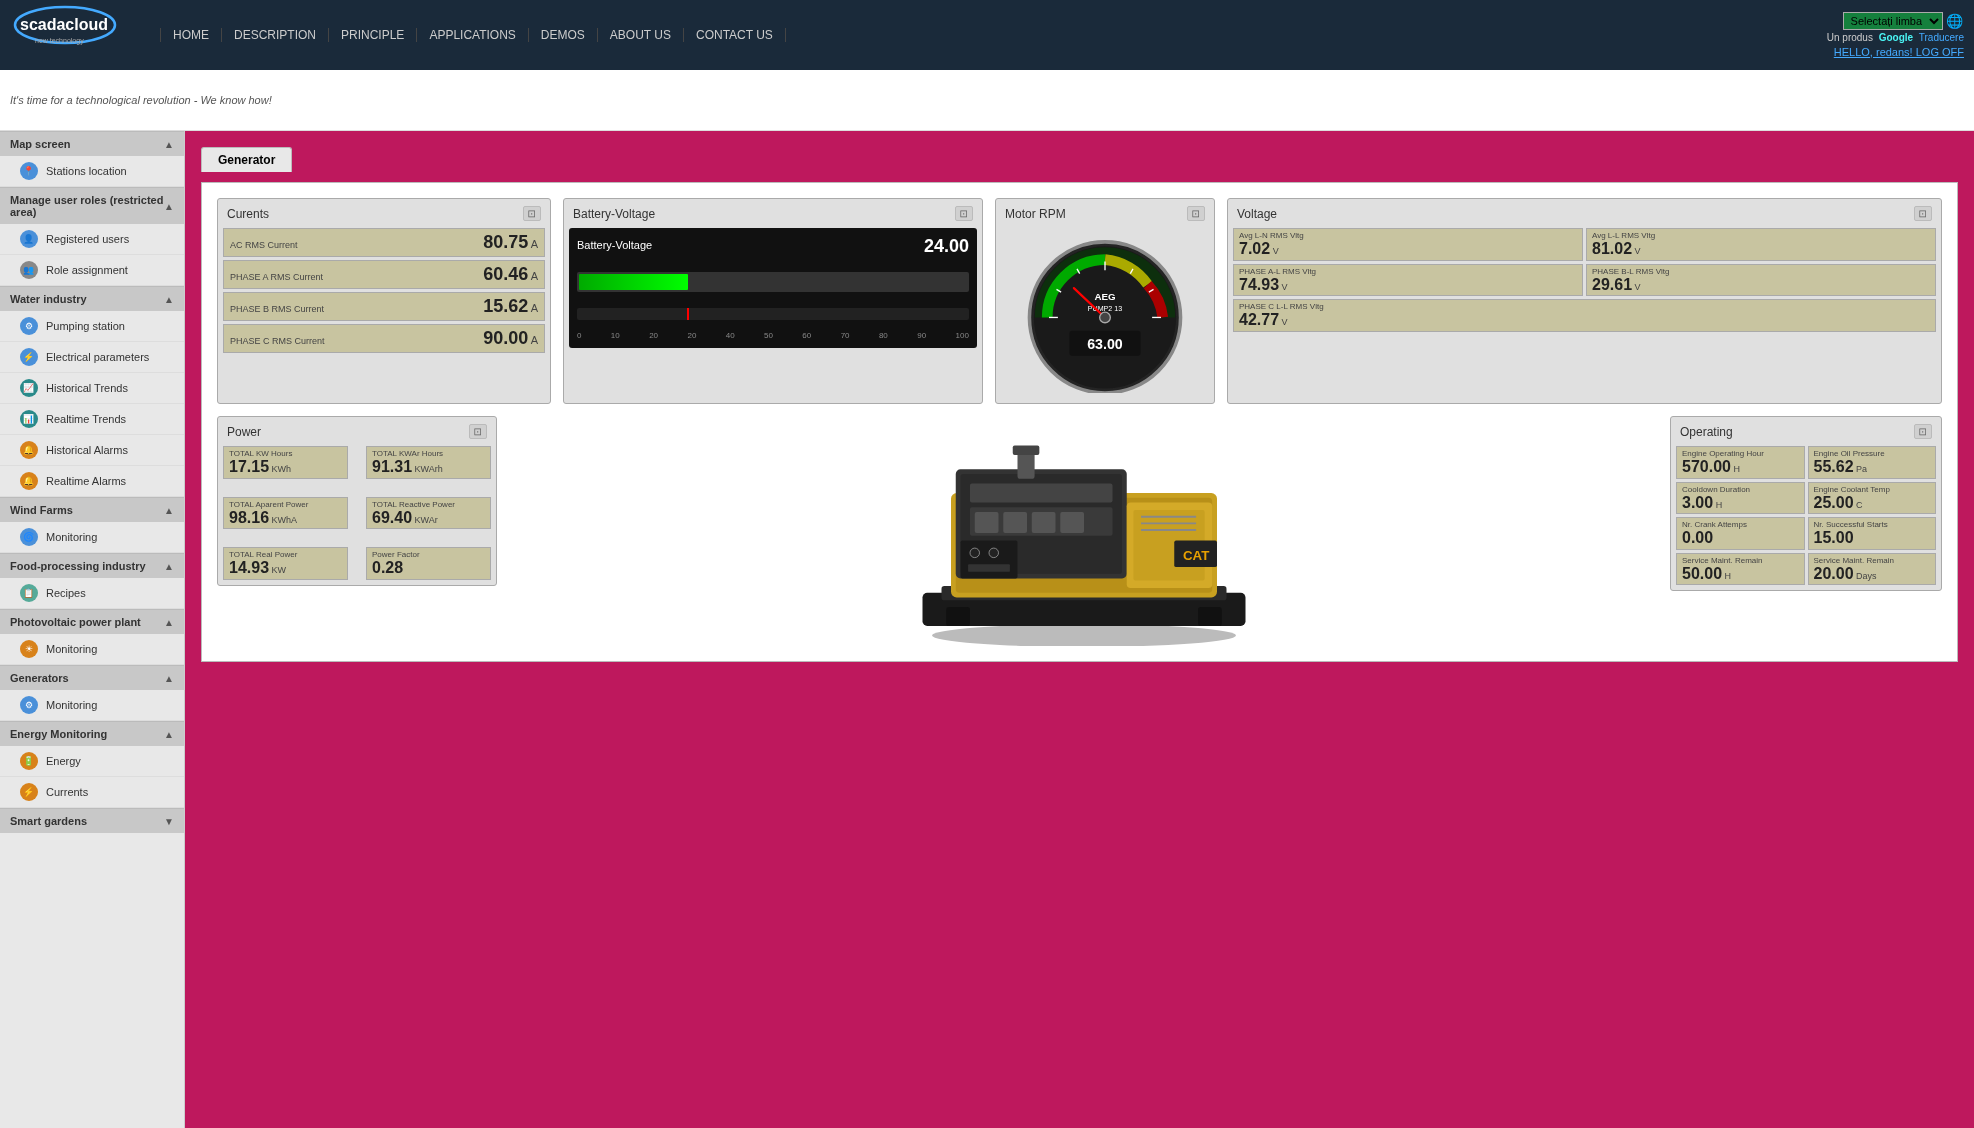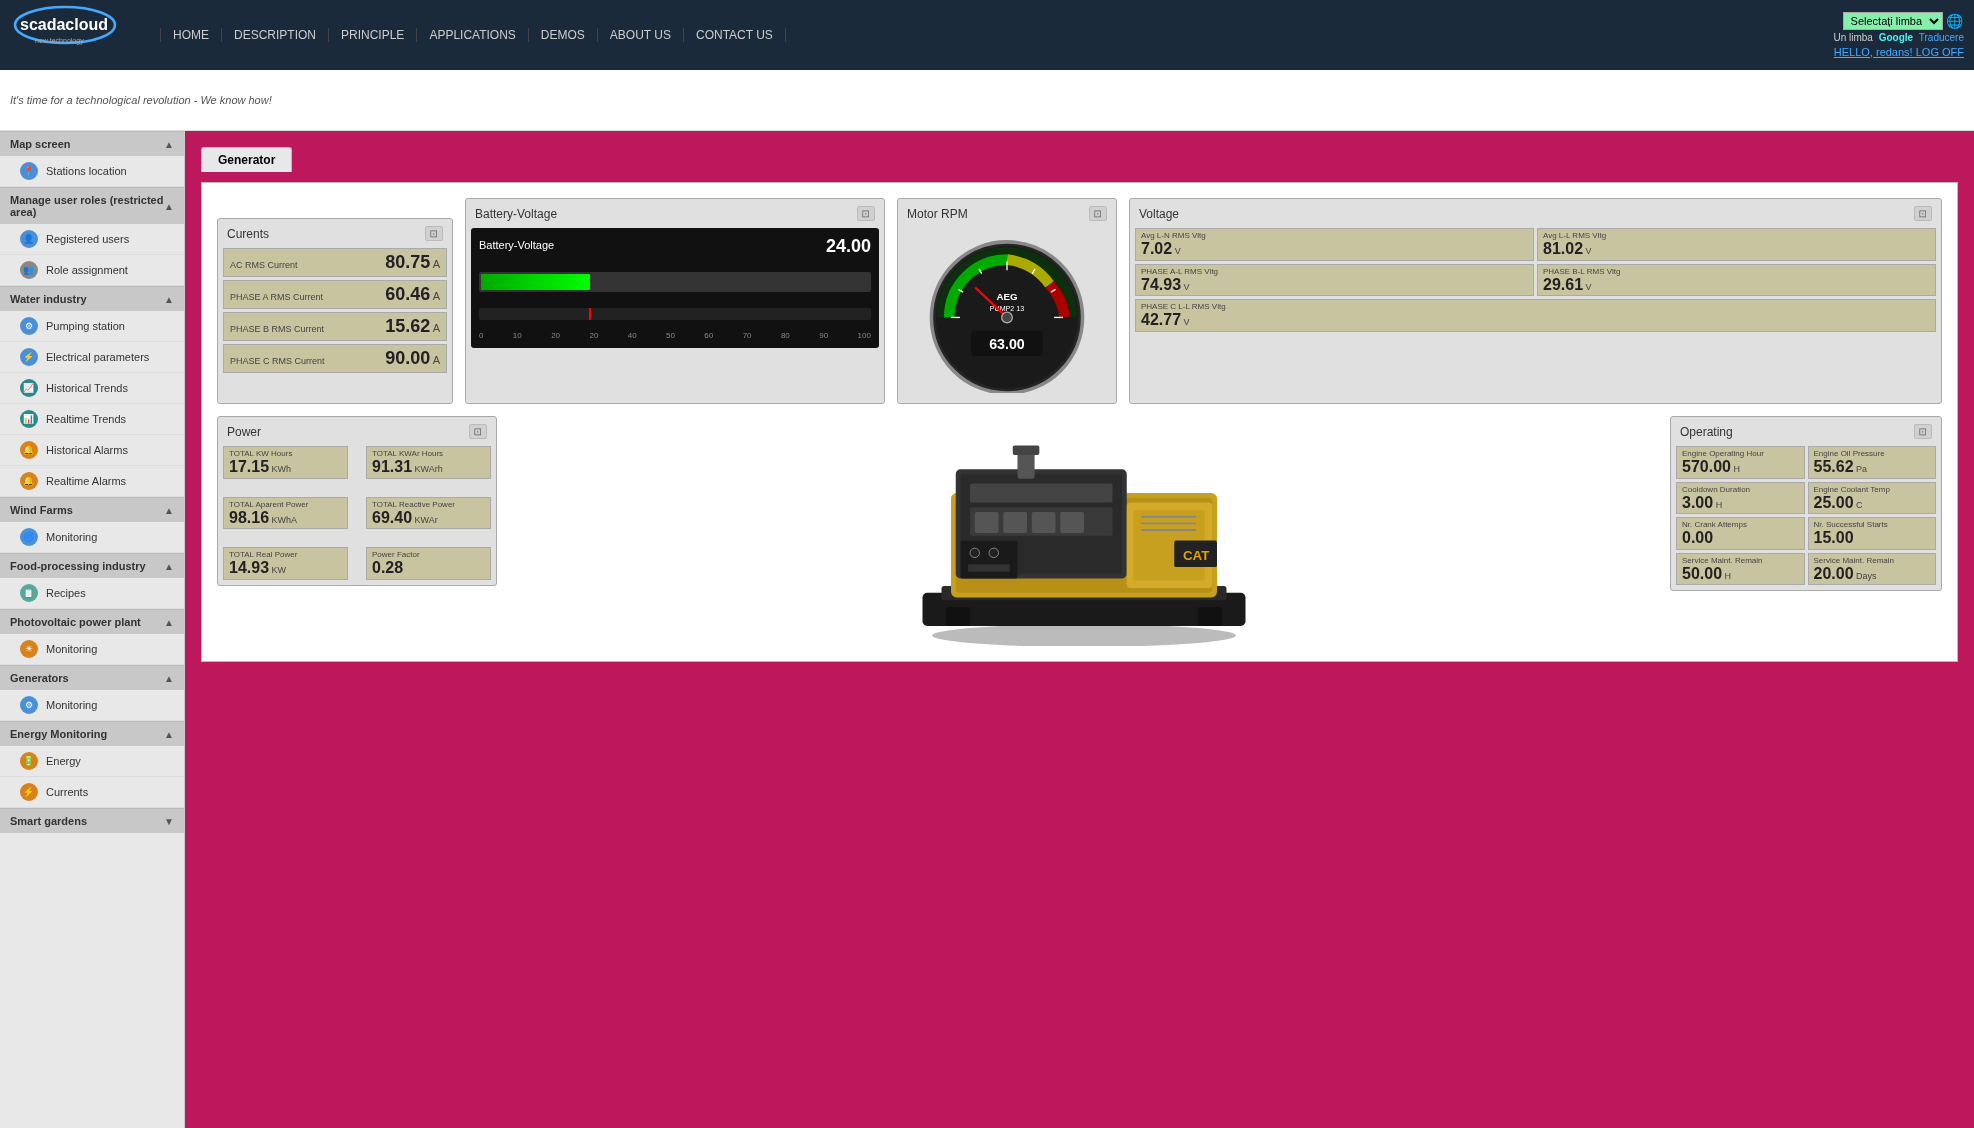--- a/index.html
+++ b/index.html
@@ -45,21 +45,21 @@
     }
     .lang-select-row {
       display: flex;
       align-items: center;
       gap: 4px;
     }
     .lang-select {
       font-size: 11px;
       padding: 1px 3px;
       border: 1px solid #aaa;
-      background: #86efac;
+      background: #15803d;
     }
     .translate-row {
       font-size: 10px;
       color: #ccc;
     }
     .translate-link {
       color: #4af;
       cursor: pointer;
     }
     .logout-link {
@@ -319,21 +319,21 @@
     <a class="nav-link">CONTACT US</a>
   </div>
   <div class="top-right">
     <div class="lang-select-row">
       <select class="lang-select">
         <option>Selectați limba</option>
       </select>
       <span style="color:#4af;font-size:14px;cursor:pointer;">🌐</span>
     </div>
     <div class="translate-row">
-      <span>Un limba</span>
+      <span>Un produs</span>
       <span style="color:#4af4f4;margin:0 3px;font-size:10px;font-weight:bold;">Google</span>
       <span class="translate-link">Traducere</span>
     </div>
     <div>
       <span class="logout-link">HELLO, redans! LOG OFF</span>
     </div>
   </div>
 </div>
 
 <div class="tagline-bar">
@@ -454,21 +454,21 @@
   <div class="content-area">
 
     <div class="tab-header">
       <div class="tab-item active">Generator</div>
     </div>
 
     <div class="dashboard">
 
       <div style="display:flex; gap:12px; margin-bottom:12px;">
 
-        <div class="panel" style="width:236px; flex-shrink:0;margin-top:20px;">
+        <div class="panel" style="width:334px; flex-shrink:0;">
           <div class="panel-title-bar">
             <span class="panel-title">Curents</span>
             <span class="panel-expand">⊡</span>
           </div>
           <div class="metric-row">
             <span class="metric-label">AC RMS Current</span>
             <span><span class="metric-value">80.75</span><span class="metric-unit"> A</span></span>
           </div>
           <div class="metric-row">
             <span class="metric-label">PHASE A RMS Current</span>

